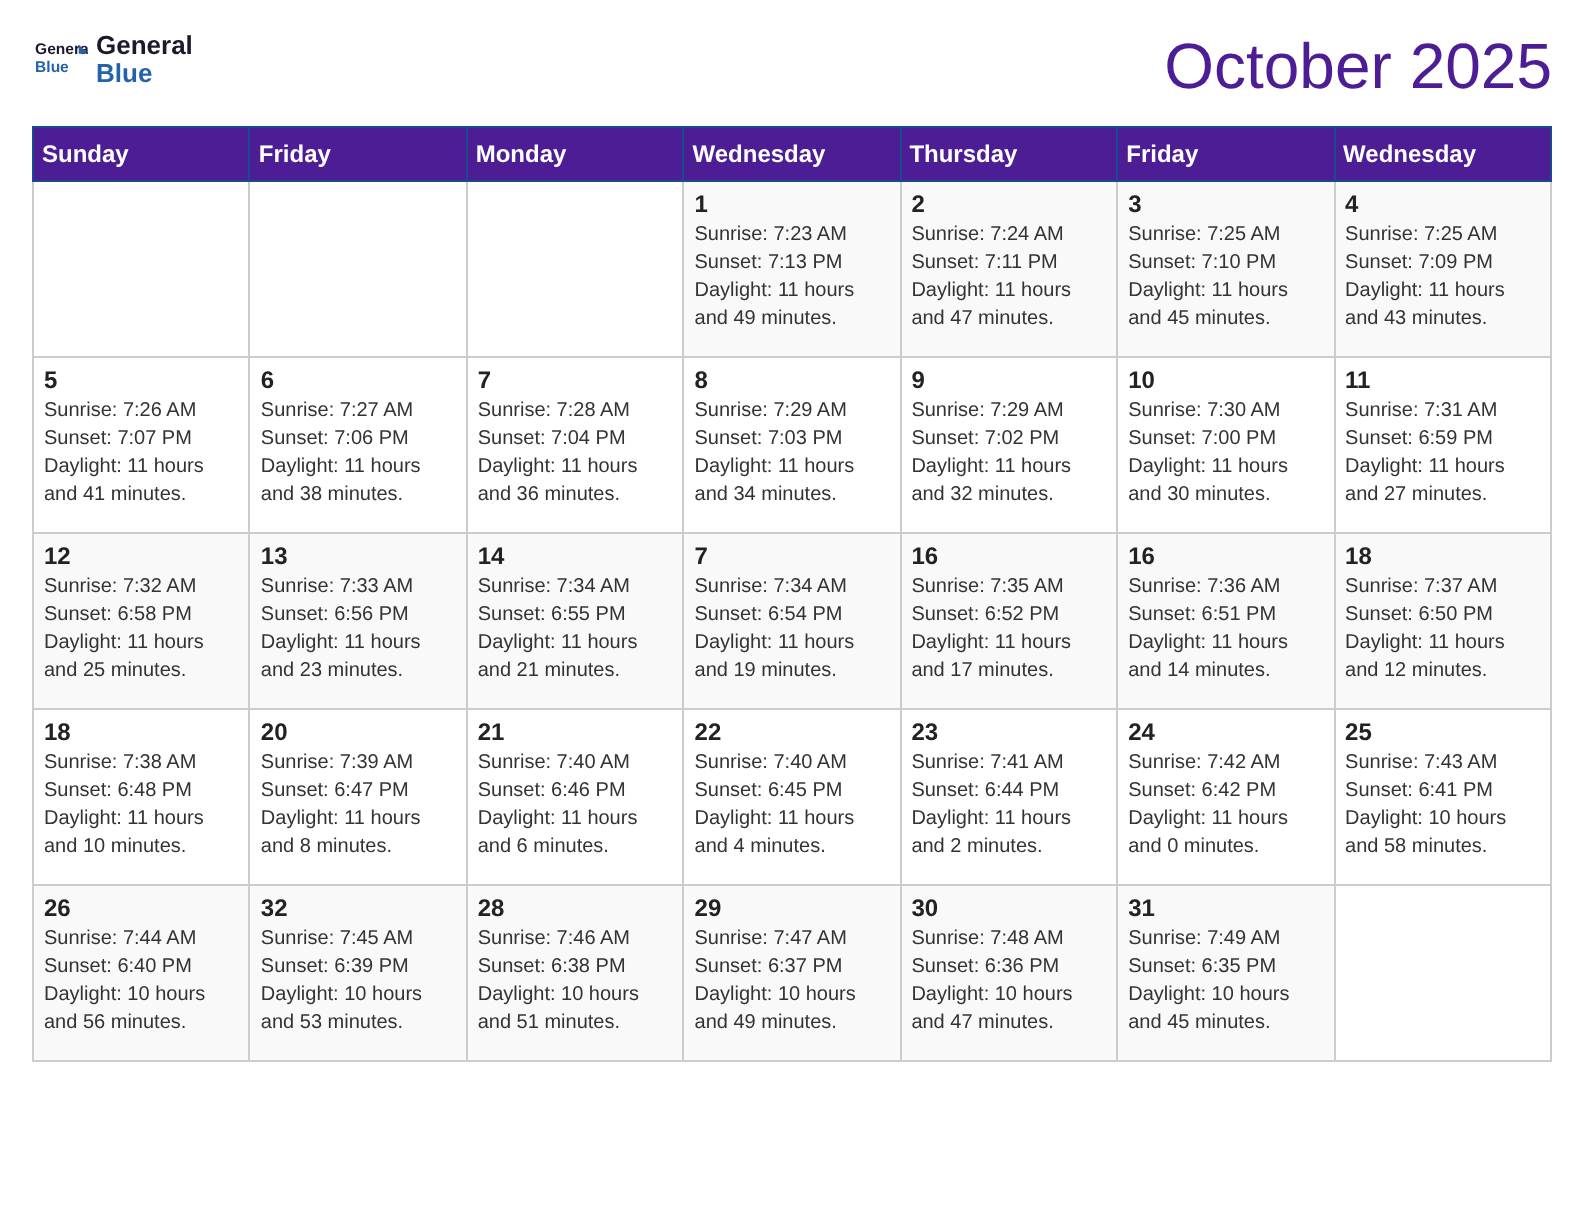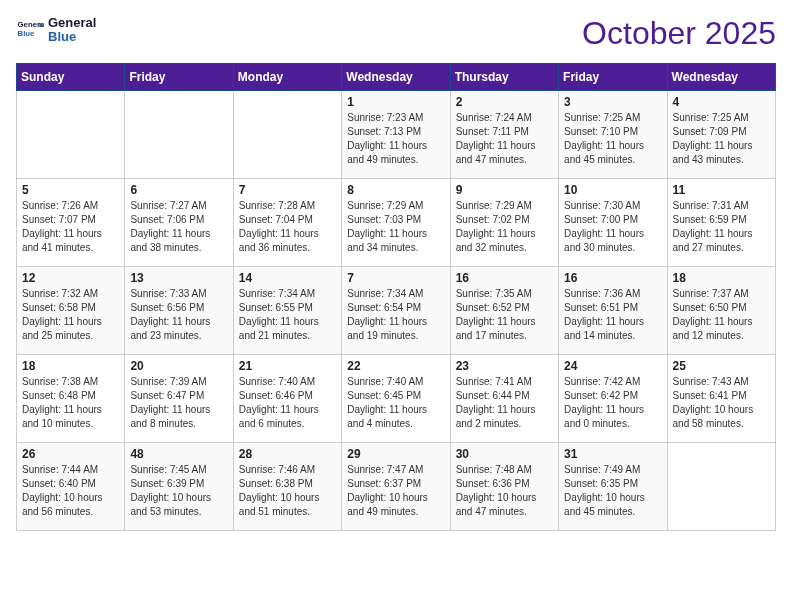--- a/index.html
+++ b/index.html
@@ -232,21 +232,21 @@
           <div class="day-num">25</div>
           <div class="day-info">Sunrise: 7:43 AM<br>Sunset: 6:41 PM<br>Daylight: 10 hours and 58 minutes.</div>
         </td>
       </tr>
       <tr>
         <td>
           <div class="day-num">26</div>
           <div class="day-info">Sunrise: 7:44 AM<br>Sunset: 6:40 PM<br>Daylight: 10 hours and 56 minutes.</div>
         </td>
         <td>
-          <div class="day-num">48</div>
+          <div class="day-num">32</div>
           <div class="day-info">Sunrise: 7:45 AM<br>Sunset: 6:39 PM<br>Daylight: 10 hours and 53 minutes.</div>
         </td>
         <td>
           <div class="day-num">28</div>
           <div class="day-info">Sunrise: 7:46 AM<br>Sunset: 6:38 PM<br>Daylight: 10 hours and 51 minutes.</div>
         </td>
         <td>
           <div class="day-num">29</div>
           <div class="day-info">Sunrise: 7:47 AM<br>Sunset: 6:37 PM<br>Daylight: 10 hours and 49 minutes.</div>
         </td>

